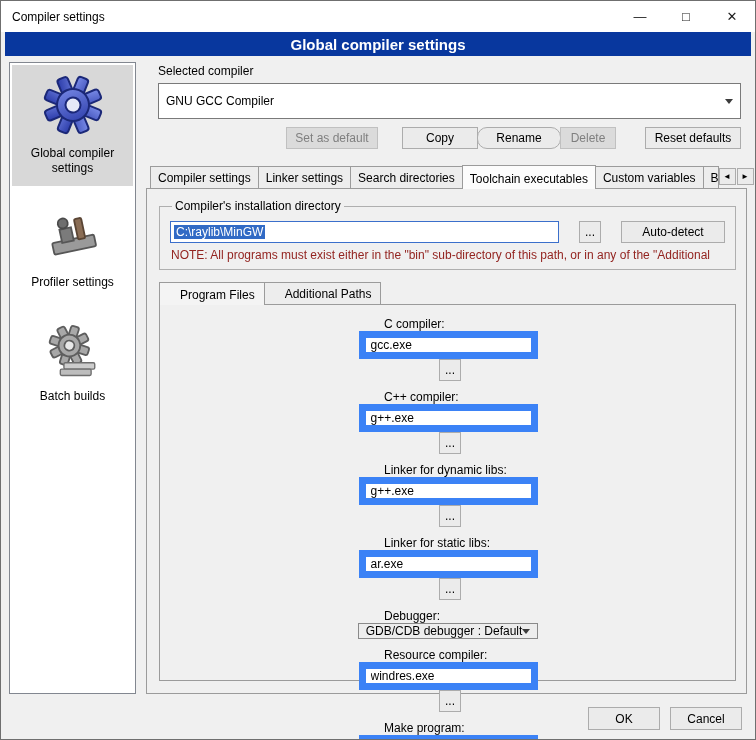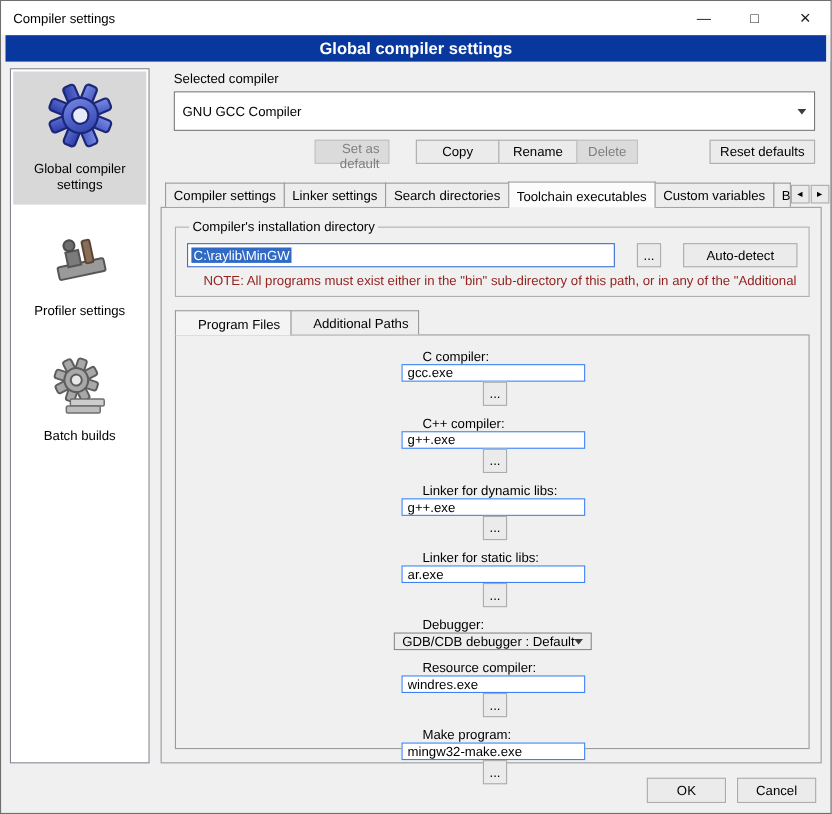--- a/index.html
+++ b/index.html
@@ -39,23 +39,23 @@
            align-items:center; padding:0 7px; font-size:12px; }
   .combo .chev { margin-left:auto; display:flex; align-items:center; }
   .tri-down { width:0; height:0; border-left:4px solid transparent; border-right:4px solid transparent;
               border-top:5px solid #3c3c3c; }
   .combo-row { margin:0 6px 0 12px; }
 
   button { font-family:inherit; font-size:12px; height:22px; background:#EBEBEB;
            border:1px solid #ACACAC; padding:0 8px; color:#000; }
   button.disabled { color:#7F7F7F; background:#DBDBDB; border-color:#C0C0C0; }
   .btn-row { display:flex; align-items:center; margin:8px 6px 0 12px; }
-  .b-setdef { width:68px; margin-left:128px;text-align:right; }
+  .b-setdef { width:92px; margin-left:128px; }
   .b-copy   { width:76px; margin-left:24px; }
-  .b-rename { width:72px; margin-left:-1px; }
+  .b-rename { width:84px; margin-left:-1px;border-radius:10px; }
   .b-delete { width:56px; margin-left:-1px; }
   .b-reset  { width:96px; margin-left:auto; }
 
   
   .tabstrip { display:flex; align-items:flex-end; margin:14px 0 0 4px; position:relative; z-index:2; }
   .mtab { font-size:12px; padding:4px 7px 3px 7px; border:1px solid #9B9B9B; border-bottom:none;
           background:#EDEDED; margin-top:3px; white-space:nowrap; }
   .mtab + .mtab { margin-left:-1px; }
   .mtab.active { background:#FCFCFC; padding-top:6px; margin-top:0; position:relative; z-index:3;
                  margin-bottom:-1px; }
@@ -68,36 +68,36 @@
              padding:10px 10px 12px 12px; display:flex; flex-direction:column; min-height:0; }
 
   fieldset { border:1px solid #AFAFAF; padding:8px 10px 3px 10px; margin-bottom:5px; }
   legend { font-size:12px; padding:0 3px; margin-left:2px; }
   .dir-row { display:flex; gap:20px; align-items:center; }
   .dir-input { flex:1; height:22px; background:#fff; border:1px solid var(--focus-blue,#3B6FCB);
                display:flex; align-items:center; padding:0 3px; font-size:12px; overflow:hidden; }
   .dir-sel { background:var(--selection-blue,#316AC5); color:#fff; padding:0 2px; white-space:pre; }
   .browse-btn { width:22px; padding:0; flex:0 0 auto; }
   .autodetect-btn { width:104px; padding:0; flex:0 0 auto; }
-  .note { color:var(--note-red,#932420); font-size:12px; margin:5px 0 4px 15px;
+  .note { color:var(--note-red,#932420); font-size:12px; margin:5px 0 4px 1px;
           white-space:nowrap; overflow:hidden; }
 
   
   .inner-tabs { display:flex; align-items:flex-end; margin-top:5px; position:relative; z-index:2; }
   .itab { font-size:12px; padding:4px 9px 3px 20px; border:1px solid #9B9B9B; border-bottom:none;
           background:#EDEDED; margin-top:2px; }
   .itab + .itab { margin-left:-1px; }
   .itab.active { background:#F4F4F4; padding-top:5px; margin-top:0; position:relative; z-index:3;
                  margin-bottom:-1px; }
   .inner-page { flex:1; border:1px solid #9B9B9B; background:#F0F0F0; padding:12px 13px 0 14px;
                 min-height:0; }
 
   .frow { display:flex; align-items:center; margin-bottom:9px;flex-direction:column; }
   .flabel { width:128px; font-size:12px; flex:0 0 auto; }
-  .frow input { flex:1; height:22px; border:1px solid #3b82f6; background:#fff; padding:0 5px;
+  .frow input { flex:1; height:22px; border:7px solid #3b82f6; background:#fff; padding:0 5px;
                 font-size:12px; font-family:inherit; min-width:0; }
   .frow .browse-btn { margin-left:4px; }
   .combo.debugger { flex:1; background:#EDEDED; border-color:#8A8A8A; }
 
   
   .footer { flex:0 0 auto; display:flex; justify-content:flex-end; gap:10px; padding:8px 13px 9px 0; }
   .footer button { width:72px; height:23px; }
 </style>
 </head>
 <body>

